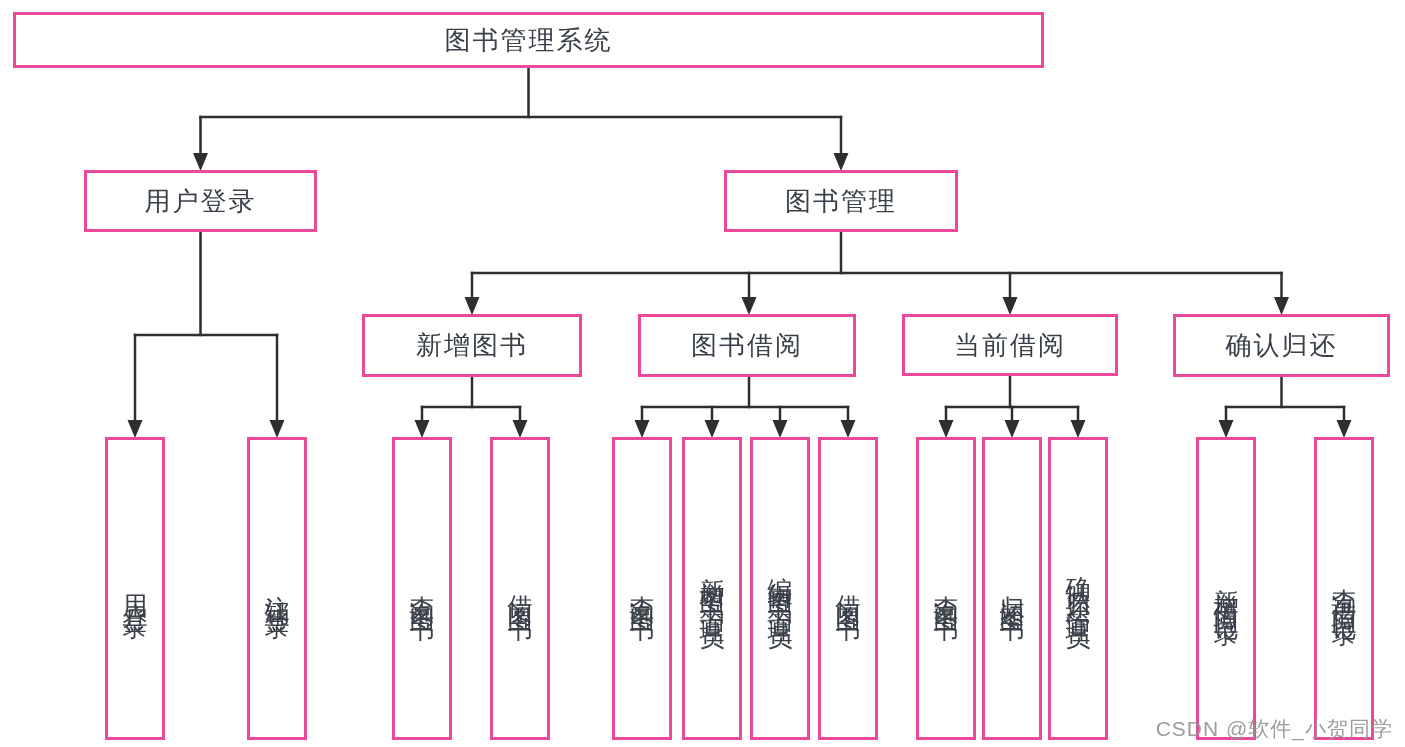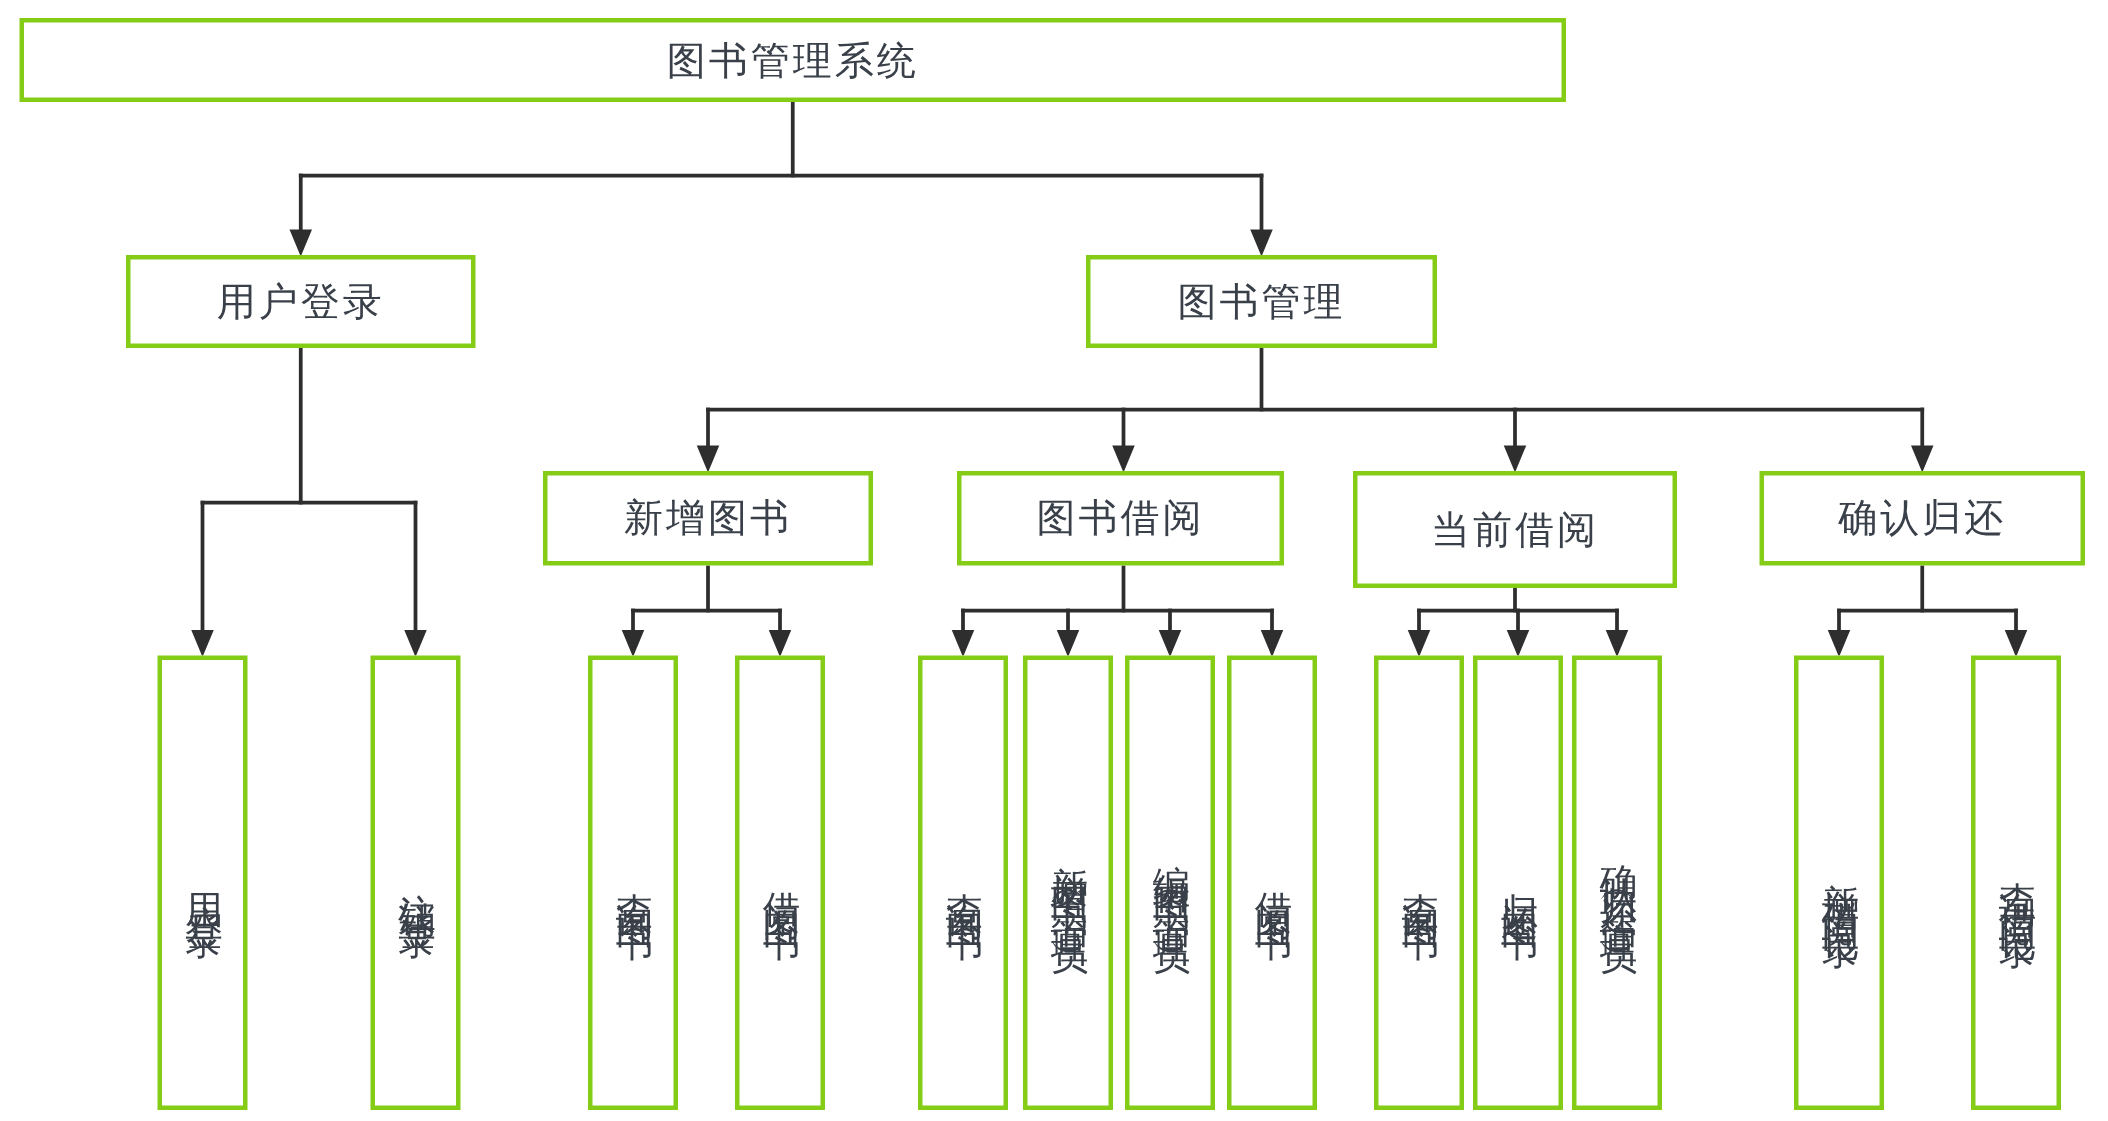--- a/index.html
+++ b/index.html
@@ -5,21 +5,21 @@
   html,body{margin:0;padding:0;}
   body{
     width:1405px;height:747px;position:relative;overflow:hidden;
     background:#ffffff;
     font-family:"Liberation Sans","DejaVu Sans",sans-serif;
   }
   #canvas{position:absolute;inset:0;width:1405px;height:747px;}
   #connectors{position:absolute;left:0;top:0;z-index:1;}
   .node{
     position:absolute;z-index:2;box-sizing:border-box;
-    background:#ffffff;border:3px solid #84cc16;
+    background:#ffffff;border:3px solid #ec4899;
     display:flex;align-items:center;justify-content:center;
     color:#3a4049;
   }
   .node.h{font-size:26px;letter-spacing:2px;white-space:nowrap;}
   .node.v span{
     writing-mode:vertical-rl;
     text-orientation:mixed;
     font-size:25px;
     letter-spacing:7px;
     line-height:1;
@@ -98,21 +98,21 @@
       </div>
       <div class="node h" style="left: 724px; top: 170px; width: 234px; height: 62px;">
         <span>图书管理</span>
       </div>
       <div class="node h" style="left: 362px; top: 314px; width: 220px; height: 63px;">
         <span>新增图书</span>
       </div>
       <div class="node h" style="left: 638px; top: 314px; width: 218px; height: 63px;">
         <span>图书借阅</span>
       </div>
-      <div class="node h" style="left: 902px; top: 314px; width: 216px; height: 78px;">
+      <div class="node h" style="left: 902px; top: 314px; width: 216px; height: 62px;">
         <span>当前借阅</span>
       </div>
       <div class="node h" style="left: 1173px; top: 314px; width: 217px; height: 63px;">
         <span>确认归还</span>
       </div>
       <div class="node v" style="left: 105px; top: 437px; width: 60px; height: 303px;">
         <span>用户登录</span>
       </div>
       <div class="node v" style="left: 247px; top: 437px; width: 60px; height: 303px;">
         <span>注销登录</span>
@@ -144,13 +144,14 @@
       <div class="node v" style="left: 1048px; top: 437px; width: 60px; height: 303px;">
         <span>确认归还（管理员）</span>
       </div>
       <div class="node v" style="left: 1196px; top: 437px; width: 60px; height: 303px;">
         <span>新增借阅记录</span>
       </div>
       <div class="node v" style="left: 1314px; top: 437px; width: 60px; height: 303px;">
         <span>查询借阅记录</span>
       </div>
     </div>
+  <div class="watermark">CSDN @软件_小贺同学</div>
 </div>
 
 </body></html>

